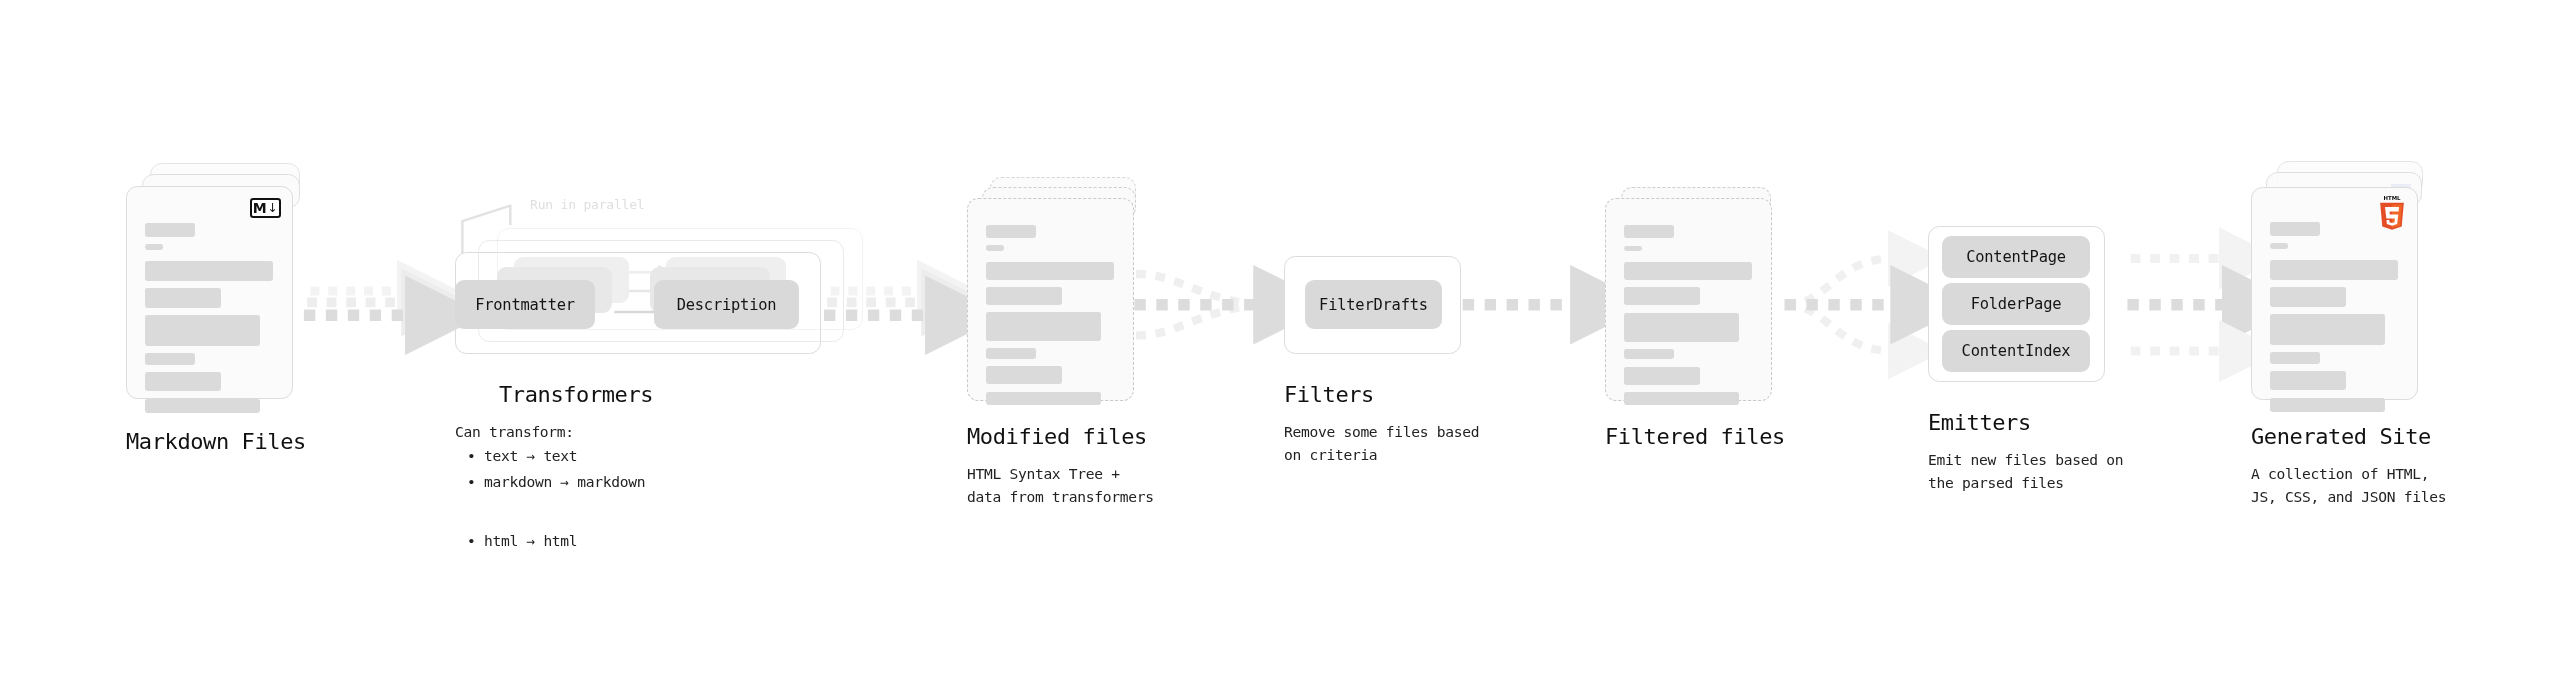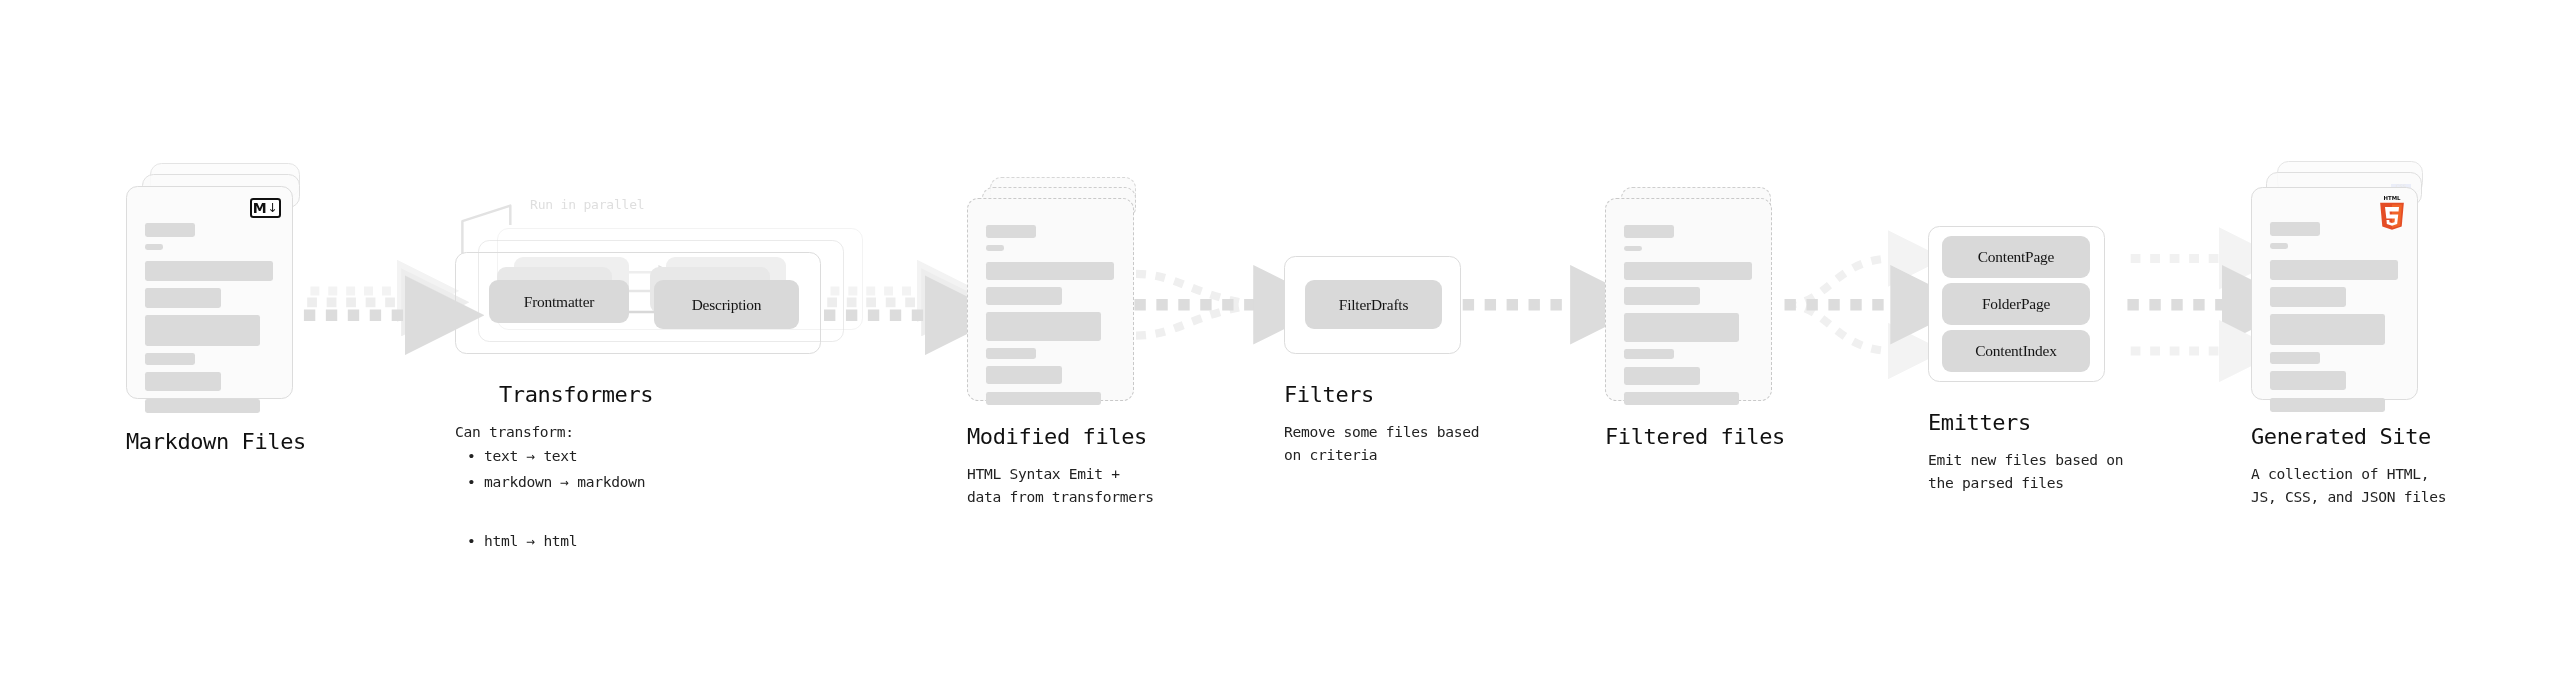--- a/index.html
+++ b/index.html
@@ -110,21 +110,20 @@
     box-sizing: border-box;
     background: #d9d9d9;
     border-radius: 9px;
     display: flex;
     align-items: center;
     justify-content: center;
     font-size: 15.4px;
     color: #141414;
     letter-spacing: -0.2px;
     white-space: nowrap;
-    font-family: Liberation Serif, serif;
   }
   .pill.ghost { background: #e8e8e8; }
   .pill.ghost2 { background: #efefef; }
 
   
   .title {
     position: absolute;
     font-size: 22px;
     color: #111;
     white-space: nowrap;
@@ -245,21 +244,21 @@
 
   <div class="node">
     <div class="note-parallel" style="left:530px; top:197px;">Run in parallel</div>
 
     <div class="group-box" style="left:497px; top:228px; width:366px; height:102px; opacity:.35;"></div>
     <div class="group-box" style="left:478px; top:240px; width:366px; height:102px; opacity:.6;"></div>
     <div class="group-box" style="left:455px; top:252px; width:366px; height:102px;"></div>
 
     <div class="pill ghost2" style="left:514px; top:257px; width:115px; height:46px;"></div>
     <div class="pill ghost" style="left:497px; top:267px; width:115px; height:46px;"></div>
-    <div class="pill" style="left:489px; top:280px; width:140px; height:43px;">Frontmatter</div>
+    <div class="pill" style="left:455px; top:280px; width:140px; height:49px;">Frontmatter</div>
 
     <div class="pill ghost2" style="left:666px; top:257px; width:120px; height:46px;"></div>
     <div class="pill ghost" style="left:650px; top:267px; width:120px; height:46px;"></div>
     <div class="pill" style="left:654px; top:280px; width:145px; height:49px;">Description</div>
 
     <div class="title" style="left:455px; top:382px;margin-left:44px;">Transformers</div>
     <div class="subtitle" style="left:455px; top:421px;">Can transform:</div>
     <div class="subtitle" style="left:467px; top:445px;">• text → text</div>
     <div class="subtitle" style="left:467px; top:471px;">• markdown → markdown</div>
     <div class="subtitle" style="left:467px; top:490px;margin-top:40px;">• html → html</div>
@@ -276,21 +275,21 @@
           <div class="ln" style="width:128px;height:18px;"></div>
           <div class="ln" style="width:76px;height:18px;"></div>
           <div class="ln" style="width:115px;height:29px;"></div>
           <div class="ln" style="width:50px;height:10.6px;"></div>
           <div class="ln" style="width:76px;height:18px;"></div>
           <div class="ln" style="width:115px;height:13px;"></div>
         </div>
       </div>
     </div>
     <div class="title" style="left:967px; top:424px;">Modified files</div>
-    <div class="subtitle" style="left:967px; top:463px;">HTML Syntax Emit +
+    <div class="subtitle" style="left:967px; top:463px;">HTML Syntax Tree +
 data from transformers</div>
   </div>
 
   <div class="node">
     <div class="group-box white" style="left:1284px; top:256px; width:177px; height:98px;"></div>
     <div class="pill" style="left:1305px; top:280px; width:137px; height:49px;">FilterDrafts</div>
     <div class="title" style="left:1284px; top:382px;">Filters</div>
     <div class="subtitle" style="left:1284px; top:421px;">Remove some files based
 on criteria</div>
   </div>

